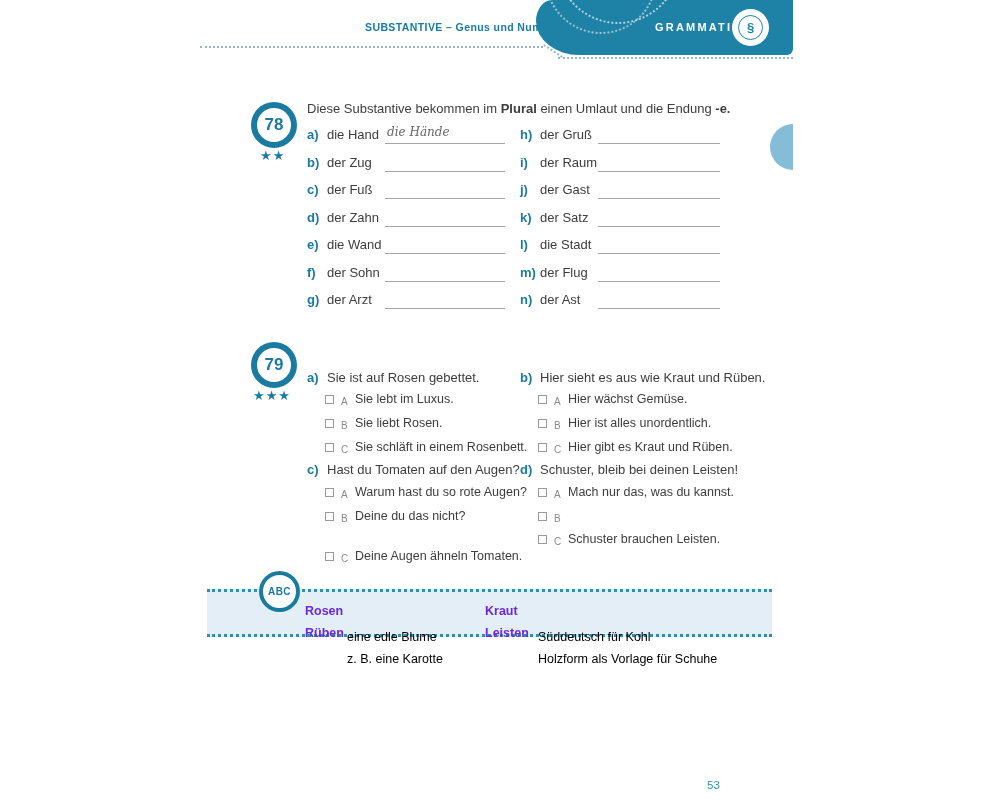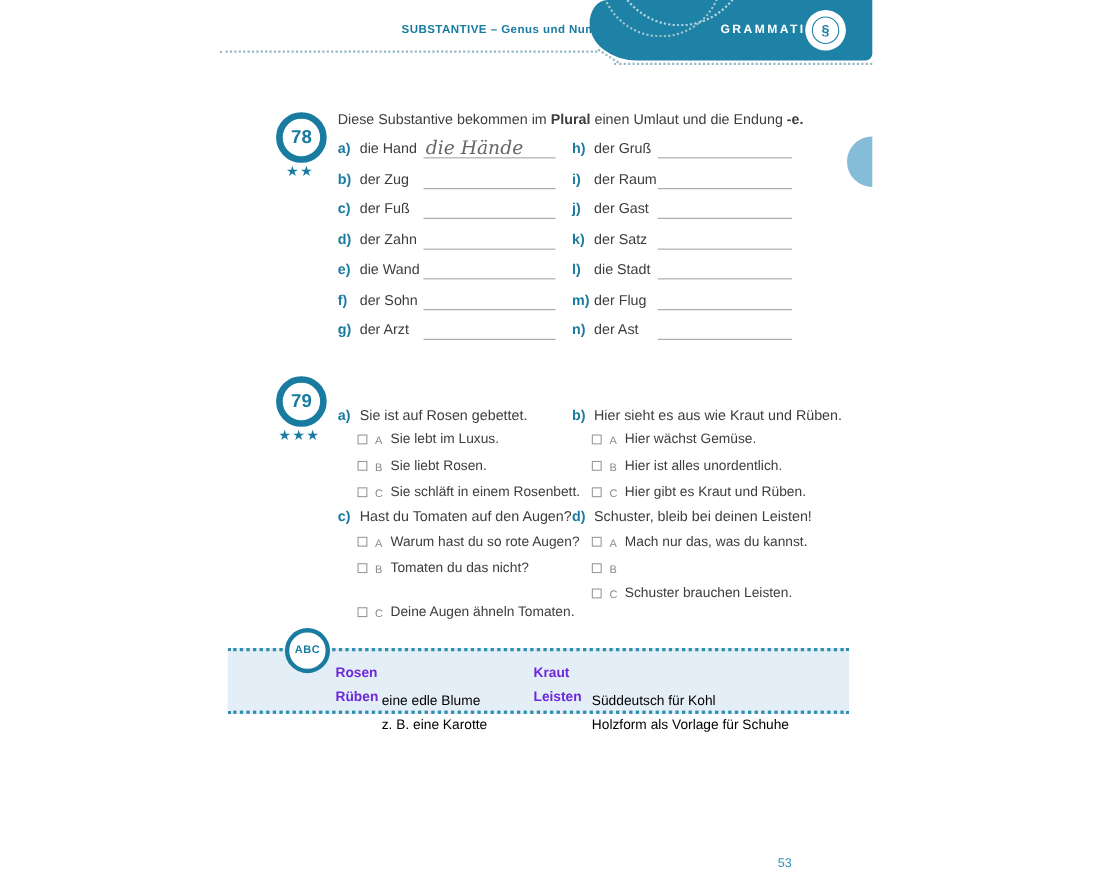--- a/index.html
+++ b/index.html
@@ -41,39 +41,39 @@
 
   
   .col78 { position:absolute; top:127px; }
   .col78-left  { left:307px; width:198px; }
   .col78-right { left:520px; width:200px; }
   .row78 { position:relative; height:27.5px; }
   .row78 .ltr { position:absolute; left:0; top:0; color:#1a7ba1; font-weight:bold; font-size:13px; }
   .row78 .word { position:absolute; left:20px; top:0; font-size:13px; white-space:nowrap; }
   .row78 .wline { position:absolute; left:78px; right:0; top:16px; border-top:1px solid #a5a5a5; }
   .handw { position:absolute; left:80px; top:-2px; font-family:"DejaVu Serif", serif;
-    font-style:italic; font-size:17px; color:#666; }
+    font-style:italic; font-size:12px; color:#666; }
 
   
   .qblock { position:absolute; }
   .qline { display:flex; height:16px; margin-bottom:5px; }
   .qline.mb6 { margin-bottom:6px; }
   .qltr { color:#1a7ba1; font-weight:bold; font-size:13px; width:20px; flex:none; }
   .qtext { font-size:13px; white-space:nowrap;text-align:center; }
   .opt { display:flex; align-items:flex-start; line-height:17px; margin-top:5px; margin-left:18px; }
   .opt.gap { margin-top:21px; }
   .opt.tight { margin-top:4px; }
   .cb { width:9px; height:9px; border:1px solid #9a9a9a; margin:4px 7px 0 0; flex:none;
     background:#fff; }
   .ol { color:#8a8a8a; font-size:10px; width:14px; flex:none; padding-top:2px; }
   .ot { font-size:12.5px; white-space:nowrap; }
   .ot.wrap { white-space:normal; width:170px; }
 
   
-  .vocab { position:absolute; left:207px; top:589px; width:565px; height:60px; background:#e4eef6;
+  .vocab { position:absolute; left:207px; top:589px; width:565px; height:48px; background:#e4eef6;
     border-top:3px dotted #2f8fb0; border-bottom:3px dotted #2f8fb0; }
   .abc-badge { position:absolute; left:52px; top:-21px; width:41px; height:41px; border-radius:50%;
     border:4px solid #1a7ba1; background:#fff; color:#1a7ba1; font-weight:bold; font-size:10px;
     letter-spacing:.5px; display:flex; align-items:center; justify-content:center; }
   .vterm { position:absolute; font-size:12.5px; font-weight:bold; color:#6d28d9; }
   .vdef  { position:absolute; font-size:12.5px; color:#000000; white-space:nowrap;margin-top:26px; }
 
   .pagenum { position:absolute; left:707px; top:779px; color:#2e93b5; font-size:11.5px; }
 </style>
 </head>
@@ -233,21 +233,21 @@
       <span class="qtext">Hast du Tomaten auf den Augen?</span>
     </div>
     <div class="opt">
       <div class="cb"></div>
       <span class="ol">A</span>
       <span class="ot">Warum hast du so rote Augen?</span>
     </div>
     <div class="opt">
       <div class="cb"></div>
       <span class="ol">B</span>
-      <span class="ot">Tomaten du das nicht?</span>
+      <span class="ot">Deine du das nicht?</span>
     </div>
     <div class="opt gap">
       <div class="cb"></div>
       <span class="ol">C</span>
       <span class="ot">Deine Augen ähneln Tomaten.</span>
     </div>
   </div>
 
   <div class="qblock" style="left:520px; top:462px; width:215px;">
     <div class="qline mb6">

